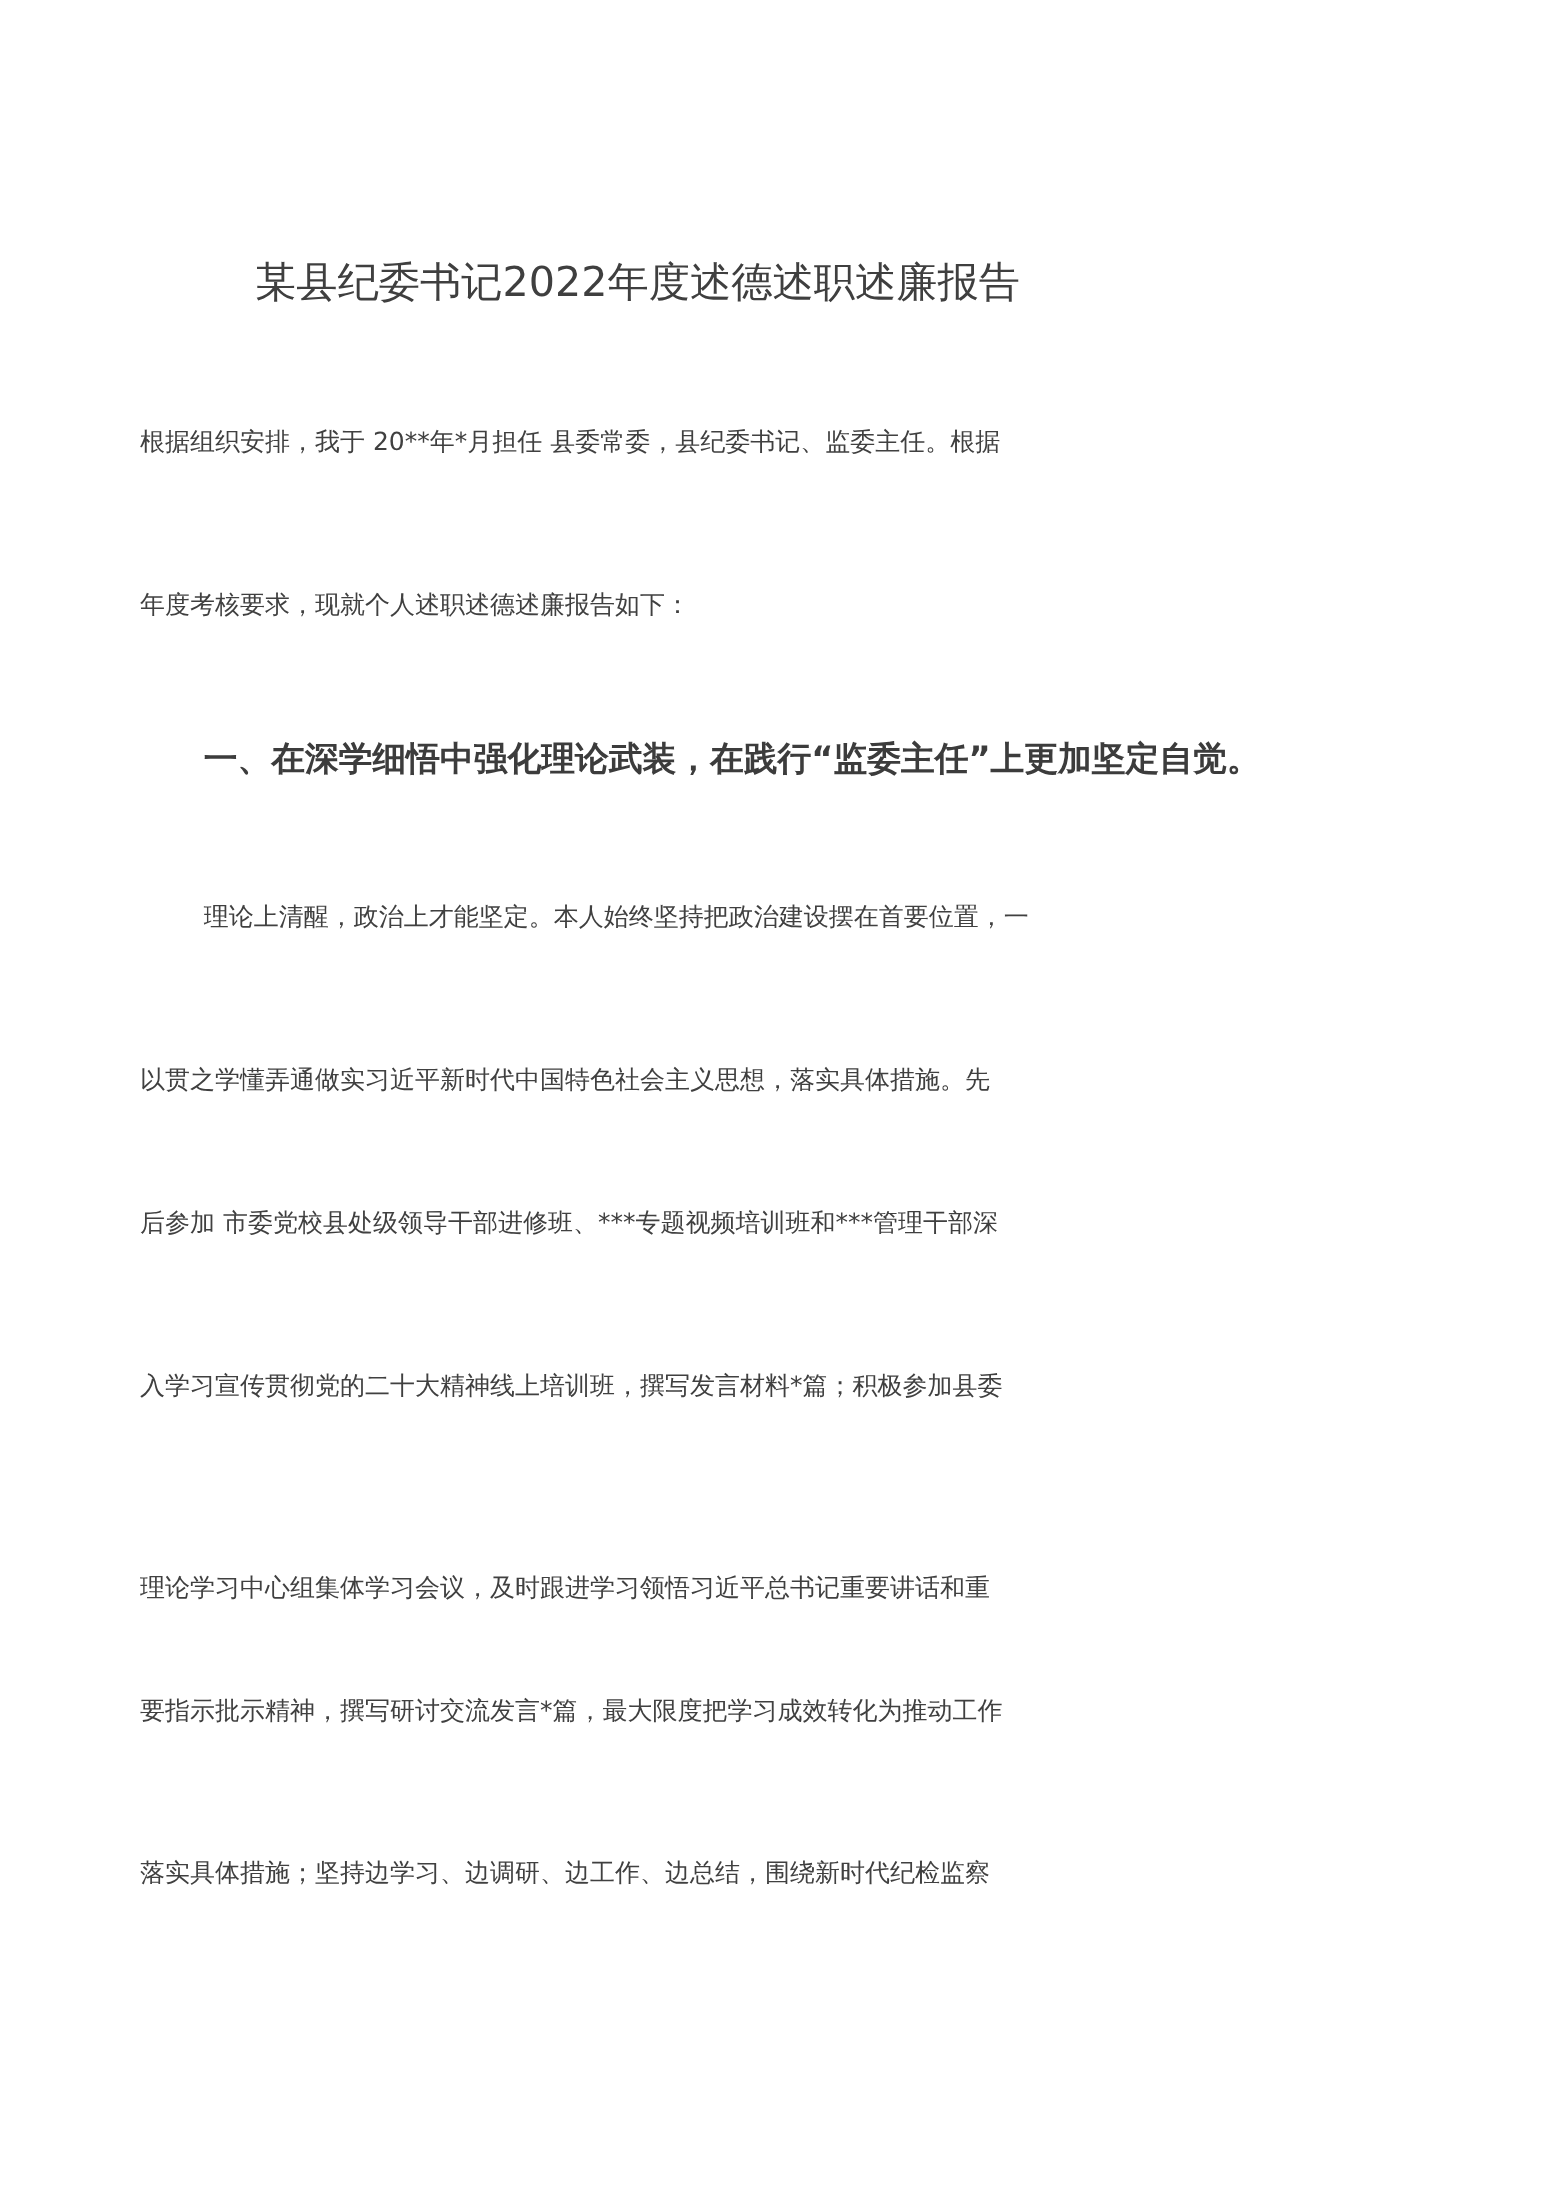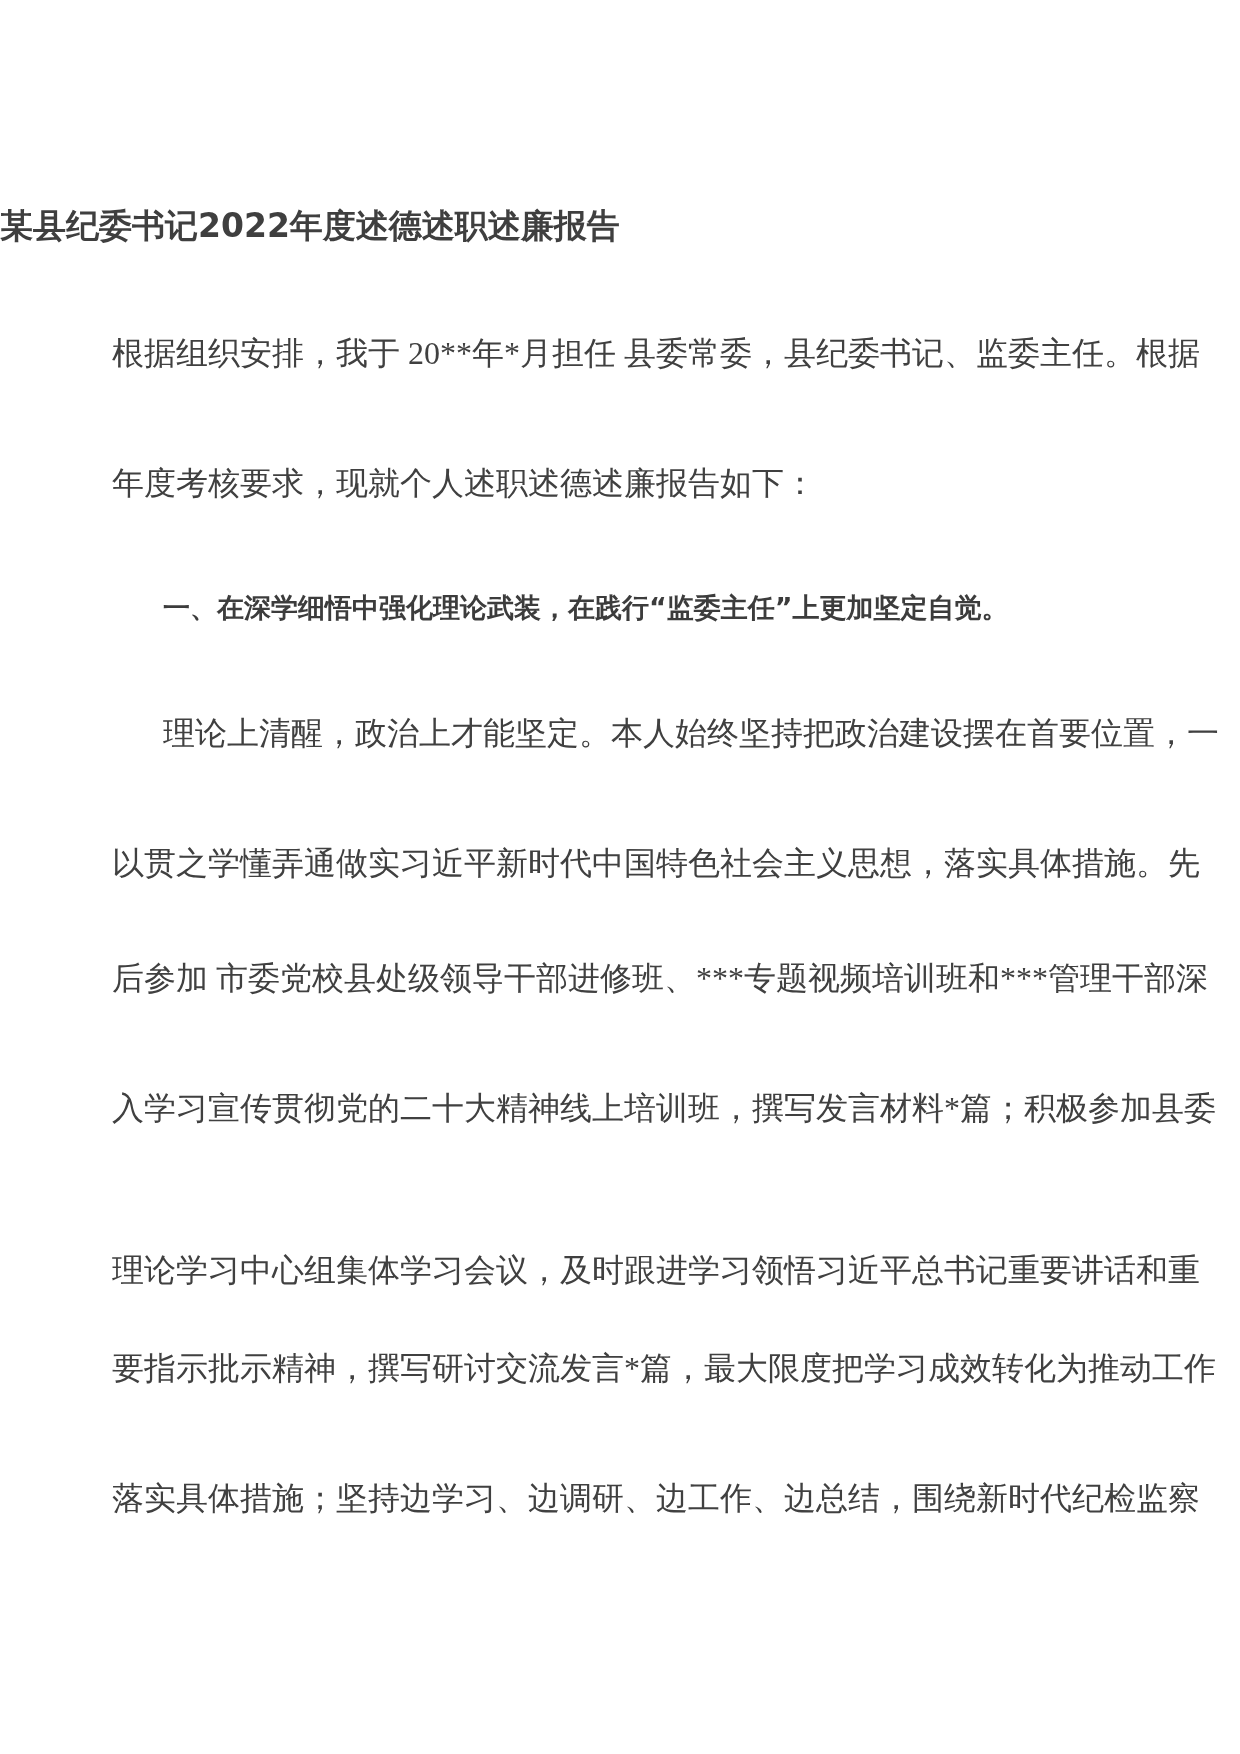--- a/index.html
+++ b/index.html
@@ -1,20 +1,20 @@
 <!DOCTYPE html>
 <html><head>
 <meta charset="utf-8">
 <style>
   html, body { margin: 0; padding: 0; background: #ffffff; }
   body { width: 1240px; height: 1754px; position: relative; overflow: hidden;
          font-family: "DejaVu Sans", "Liberation Sans", sans-serif; color: #404040; }
-  .title { position: absolute; top: 206px; left: 0; width: 1020px; text-align: left;
-           font-size: 33px; font-weight: bold; color: #3f3f3f; letter-spacing: 0px; line-height: 40px; }
-  .line { position: absolute; left: 112px; font-size: 32px; line-height: 40px; white-space: nowrap; color: #404040; font-family: Liberation Serif, serif; }
+  .title { position: absolute; top: 206px; left: 0; width: 1020px; text-align: center;
+           font-size: 33px; font-weight: normal; color: #3f3f3f; letter-spacing: 0px; line-height: 40px; }
+  .line { position: absolute; left: 112px; font-size: 20px; line-height: 40px; white-space: nowrap; color: #404040; }
   .line.indent { left: 163px; }
   .heading { position: absolute; left: 163px; font-size: 27px; font-weight: bold; line-height: 40px; white-space: nowrap; color: #3c3c3c; }
 </style>
 </head>
 <body>
 
 <div>
   <div class="title">某县纪委书记2022年度述德述职述廉报告</div>
 
   <div class="line" style="top:333px;">根据组织安排，我于 20**年*月担任 县委常委，县纪委书记、监委主任。根据</div>

